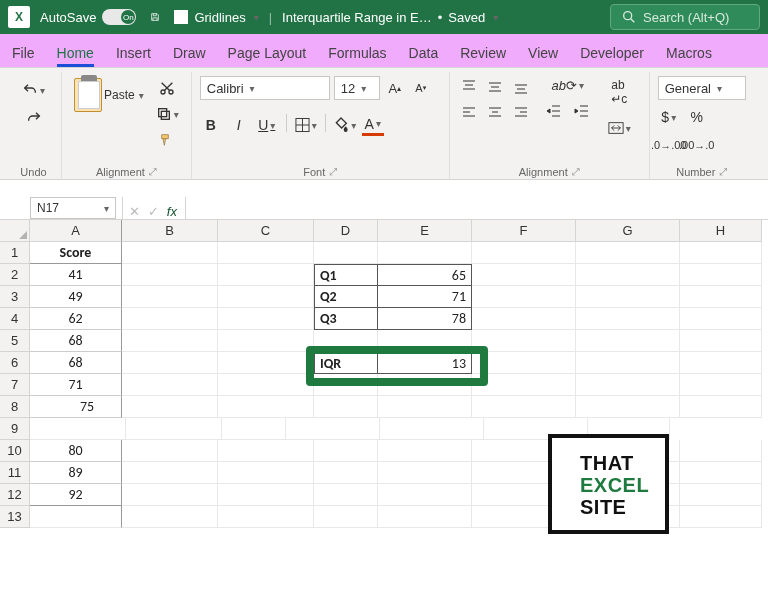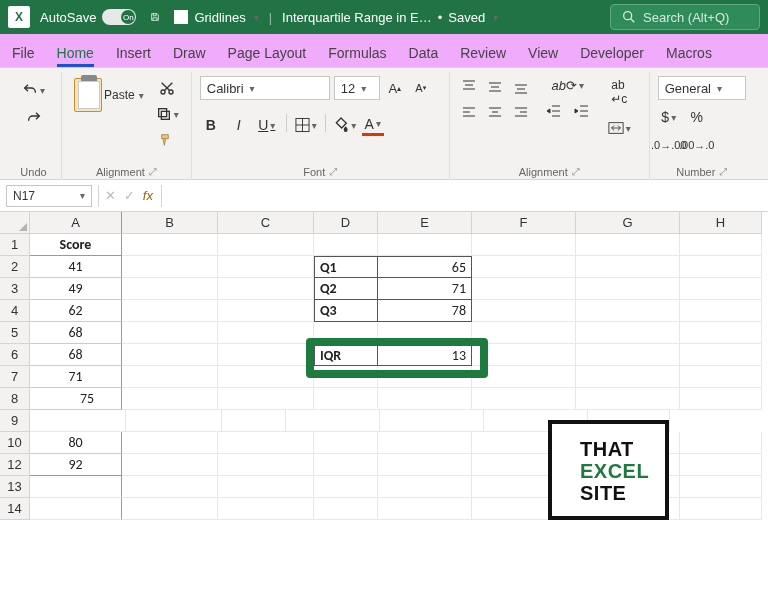--- a/index.html
+++ b/index.html
@@ -39,24 +39,24 @@
   .combo { border:1px solid #c8c6c4;background:#fff;height:24px;display:flex;align-items:center;padding:0 6px;font-size:13px;color:#333;gap:6px; }
   .combo .chev { font-size:10px;color:#666; }
   .btnrow { display:flex;gap:6px;margin-top:6px; }
   .fbtn { width:22px;height:22px;display:flex;align-items:center;justify-content:center;cursor:pointer;font-size:14px;color:#333; }
   .underline-red { border-bottom:3px solid #d83b01; }
 
   .align-grid { display:grid;grid-template-columns:repeat(3,22px);grid-auto-rows:22px;gap:4px; }
   .align-btn { display:flex;align-items:center;justify-content:center;cursor:pointer; }
 
   
-  .formula-bar { height:32px;border-bottom:1px solid #d4d4d4;display:flex;align-items:center;background:#fff; }
+  .formula-bar { height:40px;border-bottom:1px solid #d4d4d4;display:flex;align-items:flex-end;background:#fff;padding-left:24px; }
   .name-box { width:86px;border:1px solid #c8c6c4;height:22px;margin:0 6px;display:flex;align-items:center;padding:0 6px;font-size:12px;justify-content:space-between; }
   .fx-area { display:flex;align-items:center;gap:8px;padding-left:6px;color:#888;font-size:13px; }
-  .fx-btn { font-style:italic;color:#a16207;cursor:pointer; }
+  .fx-btn { font-style:italic;color:#14532d;cursor:pointer; }
 
   
   .sheet { display:flex;height:calc(589px - 34px - 34px - 112px - 28px); background:#fff; position:relative; }
   .corner { width:30px;height:22px;background:#f3f2f1;border-right:1px solid #d4d4d4;border-bottom:1px solid #d4d4d4;position:relative; }
   .corner::after { content:''; position:absolute; right:2px; bottom:2px; border-left:8px solid transparent; border-bottom:8px solid #b3b3b3; }
   .col-headers { display:flex;height:22px; }
   .col-h { background:#f3f2f1;border-right:1px solid #d4d4d4;border-bottom:1px solid #d4d4d4;display:flex;align-items:center;justify-content:center;font-size:13px;color:#333; }
   .row-h { width:30px;background:#f3f2f1;border-right:1px solid #d4d4d4;border-bottom:1px solid #d4d4d4;display:flex;align-items:center;justify-content:center;font-size:13px;color:#333; }
   .grid-wrap { position:absolute; left:0; top:0; }
   .rows { display:flex;flex-direction:column; }
@@ -495,20 +495,31 @@
           <div class="cell colA center" style="border-bottom: 1px solid rgb(204, 204, 204);">80</div>
           <div class="cell colB"></div>
           <div class="cell colC"></div>
           <div class="cell colD"></div>
           <div class="cell colE"></div>
           <div class="cell colF"></div>
           <div class="cell colG"></div>
           <div class="cell colH"></div>
         </div>
         <div class="row">
+          <div class="row-h">11</div>
+          <div class="cell colA center" style="border-bottom: 1px solid rgb(204, 204, 204);">89</div>
+          <div class="cell colB"></div>
+          <div class="cell colC"></div>
+          <div class="cell colD"></div>
+          <div class="cell colE"></div>
+          <div class="cell colF"></div>
+          <div class="cell colG"></div>
+          <div class="cell colH"></div>
+        </div>
+        <div class="row">
           <div class="row-h">12</div>
           <div class="cell colA center" style="border-bottom: 1px solid rgb(153, 153, 153);">92</div>
           <div class="cell colB"></div>
           <div class="cell colC"></div>
           <div class="cell colD"></div>
           <div class="cell colE"></div>
           <div class="cell colF"></div>
           <div class="cell colG"></div>
           <div class="cell colH"></div>
         </div>
@@ -516,34 +527,23 @@
           <div class="row-h">13</div>
           <div class="cell colA"></div>
           <div class="cell colB"></div>
           <div class="cell colC"></div>
           <div class="cell colD"></div>
           <div class="cell colE"></div>
           <div class="cell colF"></div>
           <div class="cell colG"></div>
           <div class="cell colH"></div>
         </div>
-        <div class="row">
-          <div class="row-h">14</div>
-          <div class="cell colA"></div>
-          <div class="cell colB"></div>
-          <div class="cell colC"></div>
-          <div class="cell colD"></div>
-          <div class="cell colE"></div>
-          <div class="cell colF"></div>
-          <div class="cell colG"></div>
-          <div class="cell colH"></div>
-        </div>
       </div>
   </div>
 
   <div class="iqr-highlight" style="left:306px; top:126px; width:182px; height:40px;"></div>
 
-  <div class="watermark" style="left:548px; top:208px;padding-left:28px;">
+  <div class="watermark" style="left:548px; top:214px;padding-left:28px;">
     <div class="ln1">THAT</div>
     <div class="ln2">EXCEL</div>
     <div class="ln3">SITE</div>
   </div>
 </div>
 
 </body></html>

